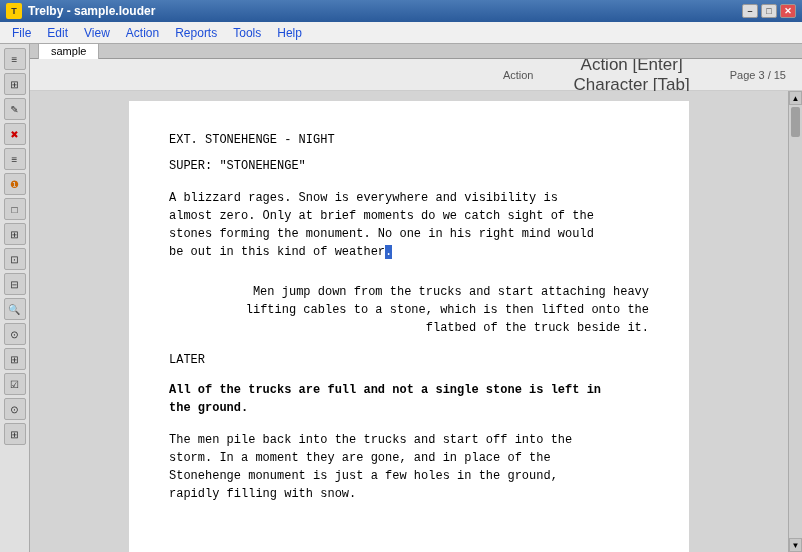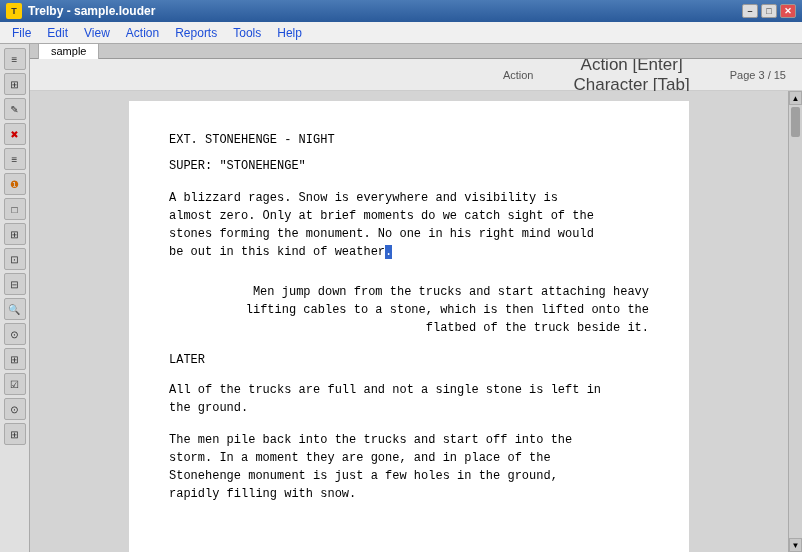--- a/index.html
+++ b/index.html
@@ -322,21 +322,21 @@
 stones forming the monument. No one in his right mind would
 be out in this kind of weather<span class="cursor-highlight">.</span></div>
               <div style="height: 8px;"></div>
               <div style="height: 8px;"></div>
               <div class="script-line action" style="white-space: pre-wrap; text-align: right;">Men jump down from the trucks and start attaching heavy
 lifting cables to a stone, which is then lifted onto the
 flatbed of the truck beside it.</div>
               <div style="height: 8px;"></div>
               <div class="script-line transition">LATER</div>
               <div style="height: 8px;"></div>
-              <div class="script-line action" style="white-space: pre-wrap;">All of the trucks are full and not a single stone is left in
+              <div class="script-line action" style="white-space: pre-wrap; font-weight: bold;">All of the trucks are full and not a single stone is left in
 the ground.</div>
               <div style="height: 8px;"></div>
               <div class="script-line action" style="white-space: pre-wrap;">The men pile back into the trucks and start off into the
 storm. In a moment they are gone, and in place of the
 Stonehenge monument is just a few holes in the ground,
 rapidly filling with snow.</div>
             </div>
         </div>
 
         <div id="scroll-right">

